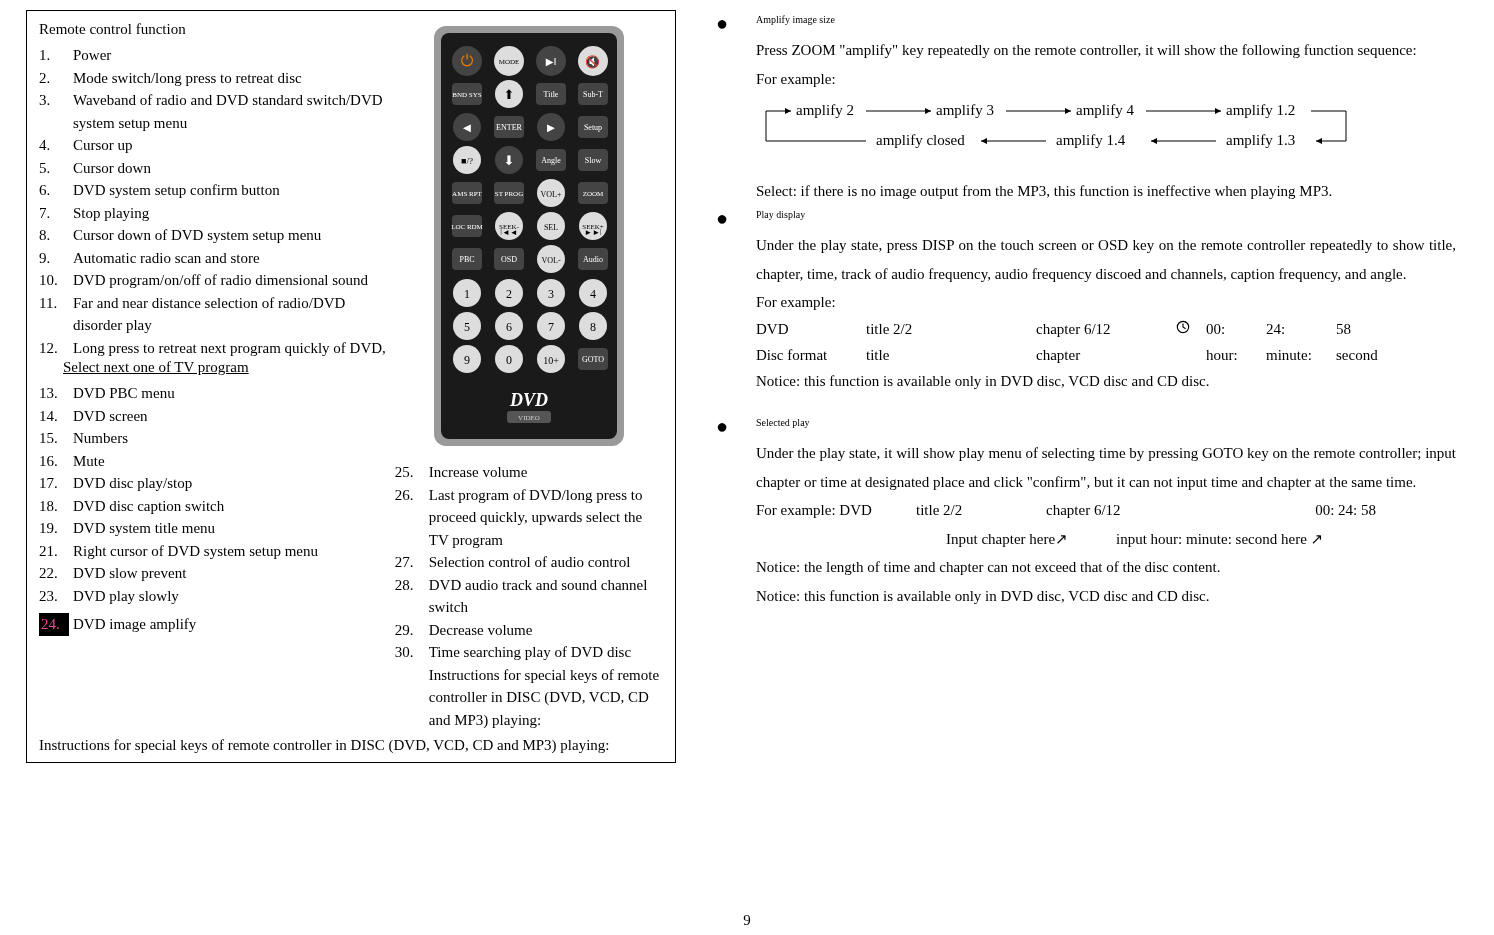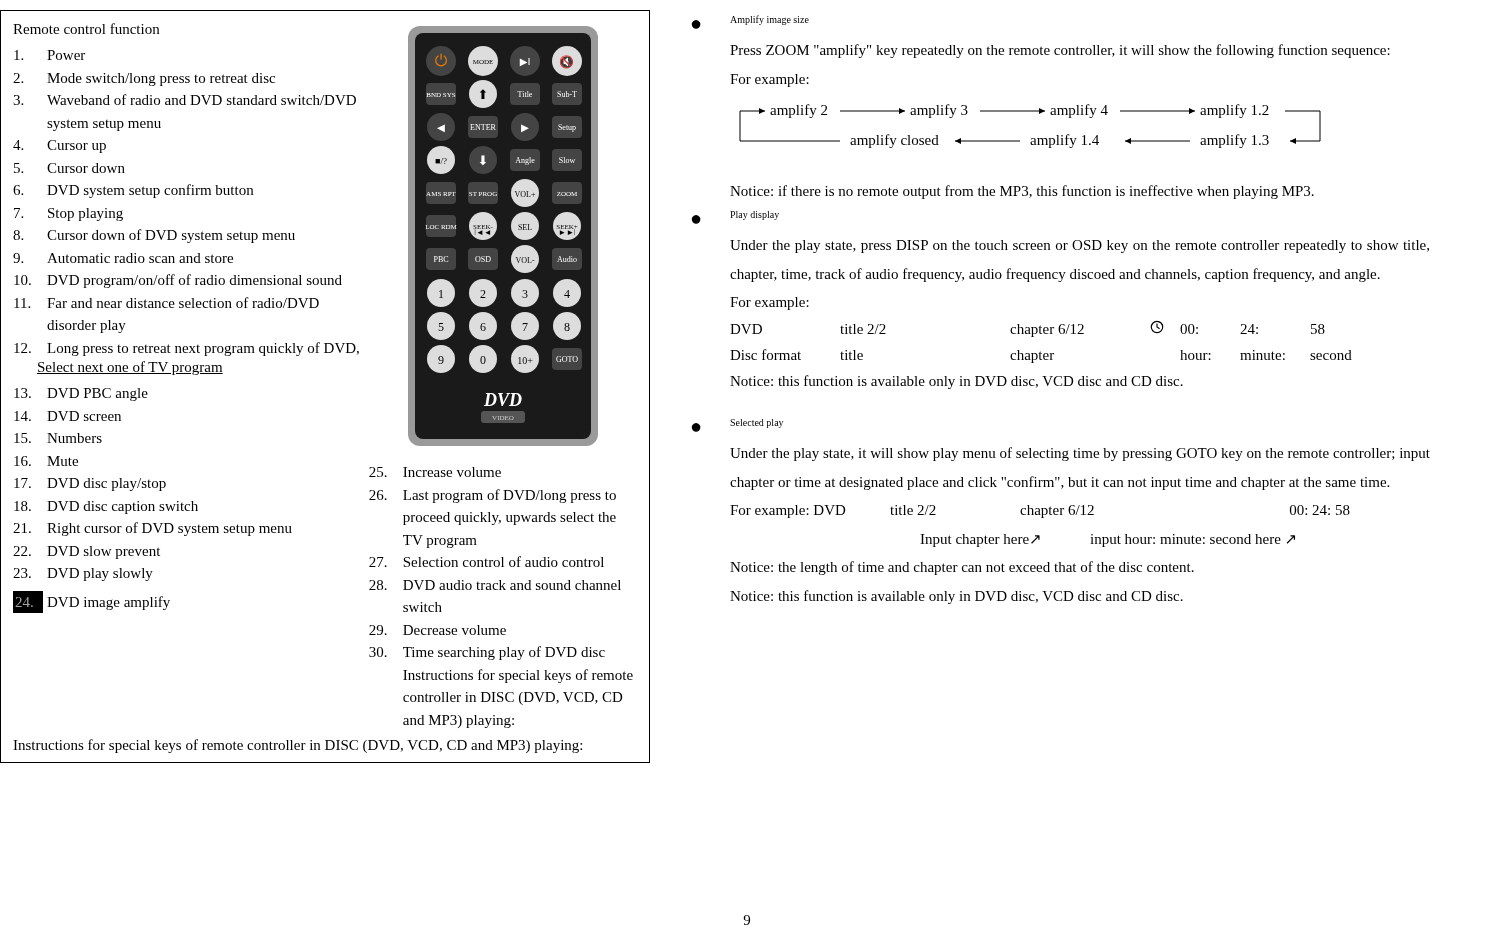--- a/index.html
+++ b/index.html
@@ -8,21 +8,21 @@
     font-size: 15px;
     color: #000;
     background: #fff;
     width: 1494px;
     height: 935px;
     position: relative;
   }
   .page-wrap {
     display: flex;
     gap: 40px;
-    padding: 10px 20px 0 0;
+    padding: 10px 20px 0 26px;
   }
   .left-col {
     width: 650px;
     border: 1px solid #000;
     padding: 10px 12px 8px 12px;
     position: relative;
   }
   .left-inner {
     display: flex;
     gap: 8px;
@@ -41,21 +41,21 @@
   .num {
     width: 34px;
     flex-shrink: 0;
   }
   .item-text {
     flex: 1;
   }
   .subindent { padding-left: 24px; text-decoration: underline; }
   .blacknum {
     background: #000;
-    color: #a3a3a3;
+    color: #ec4899;
     padding: 0 2px;
     display: inline-block;
     width: 30px;
   }
   .remote-img-col {
     width: 270px;
   }
   .remote-svg {
     width: 200px;
     margin: 0 auto;
@@ -157,41 +157,45 @@
             </li>
           <li>
               <span class="num">12.</span>
               <span class="item-text">Long press to retreat next program quickly of DVD,</span>
             </li>
         </ul>
         <div class="subindent">Select next one of TV program</div>
         <ul class="remote-list">
           <li>
               <span class="num">13.</span>
-              <span class="item-text">DVD PBC angle</span>
+              <span class="item-text">DVD PBC menu</span>
             </li>
           <li>
               <span class="num">14.</span>
               <span class="item-text">DVD screen</span>
             </li>
           <li>
               <span class="num">15.</span>
               <span class="item-text">Numbers</span>
             </li>
           <li>
               <span class="num">16.</span>
               <span class="item-text">Mute</span>
             </li>
           <li>
               <span class="num">17.</span>
               <span class="item-text">DVD disc play/stop</span>
             </li>
           <li>
               <span class="num">18.</span>
               <span class="item-text">DVD disc caption switch</span>
+            </li>
+          <li>
+              <span class="num">19.</span>
+              <span class="item-text">DVD system title menu</span>
             </li>
           <li>
               <span class="num">21.</span>
               <span class="item-text">Right cursor of DVD system setup menu</span>
             </li>
           <li>
               <span class="num">22.</span>
               <span class="item-text">DVD slow prevent</span>
             </li>
           <li>
@@ -367,21 +371,21 @@
       <path d="M575 16 L610 16 L610 46 L580 46" fill="none" stroke="#000" marker-end="url(#ar)"></path>
 
       <text x="490" y="50">amplify 1.3</text>
       <line x1="480" y1="46" x2="415" y2="46" stroke="#000" marker-end="url(#ar)"></line>
       <text x="320" y="50">amplify 1.4</text>
       <line x1="310" y1="46" x2="245" y2="46" stroke="#000" marker-end="url(#ar)"></line>
       <text x="140" y="50">amplify closed</text>
 
       <path d="M130 46 L30 46 L30 16 L55 16" fill="none" stroke="#000" marker-end="url(#ar)"></path>
     </svg>
-    <div class="sect-body">Notice: if there is no remote output from the MP3, this function is ineffective when playing MP3.</div>
+    <div class="sect-body">Select: if there is no image output from the MP3, this function is ineffective when playing MP3.</div>
 
     
     <div class="bullet-row">
       <div class="bullet">●</div>
       <div class="sect-title">Play display</div>
     </div>
     <div class="sect-body">Under the play state, press DISP on the touch screen or OSD key on the remote controller repeatedly to show title, chapter, time, track of audio frequency, audio frequency discoed and channels, caption frequency, and angle.</div>
     <div class="sect-body">For example:</div>
     <div class="tablegrid">
       <span>DVD</span>

